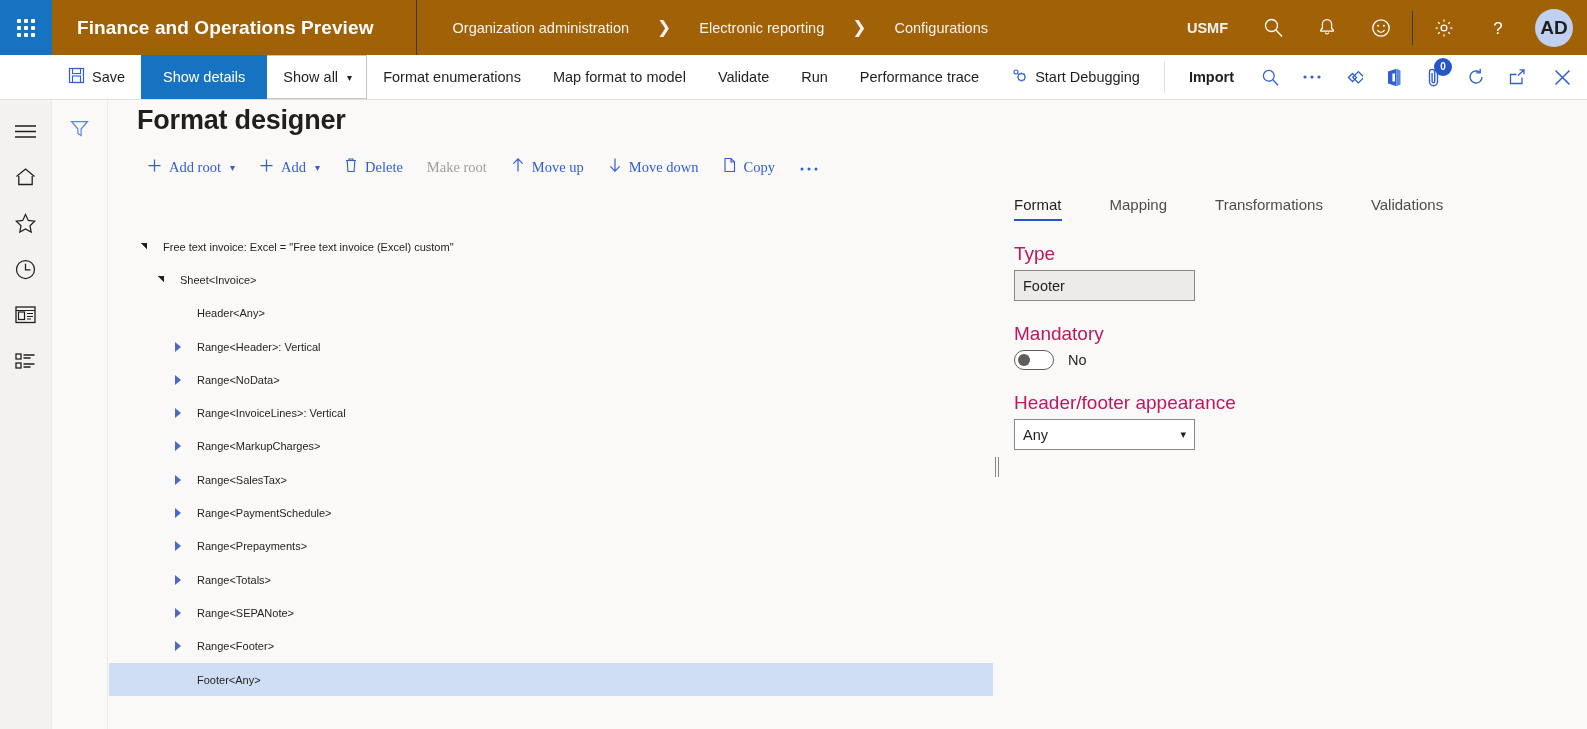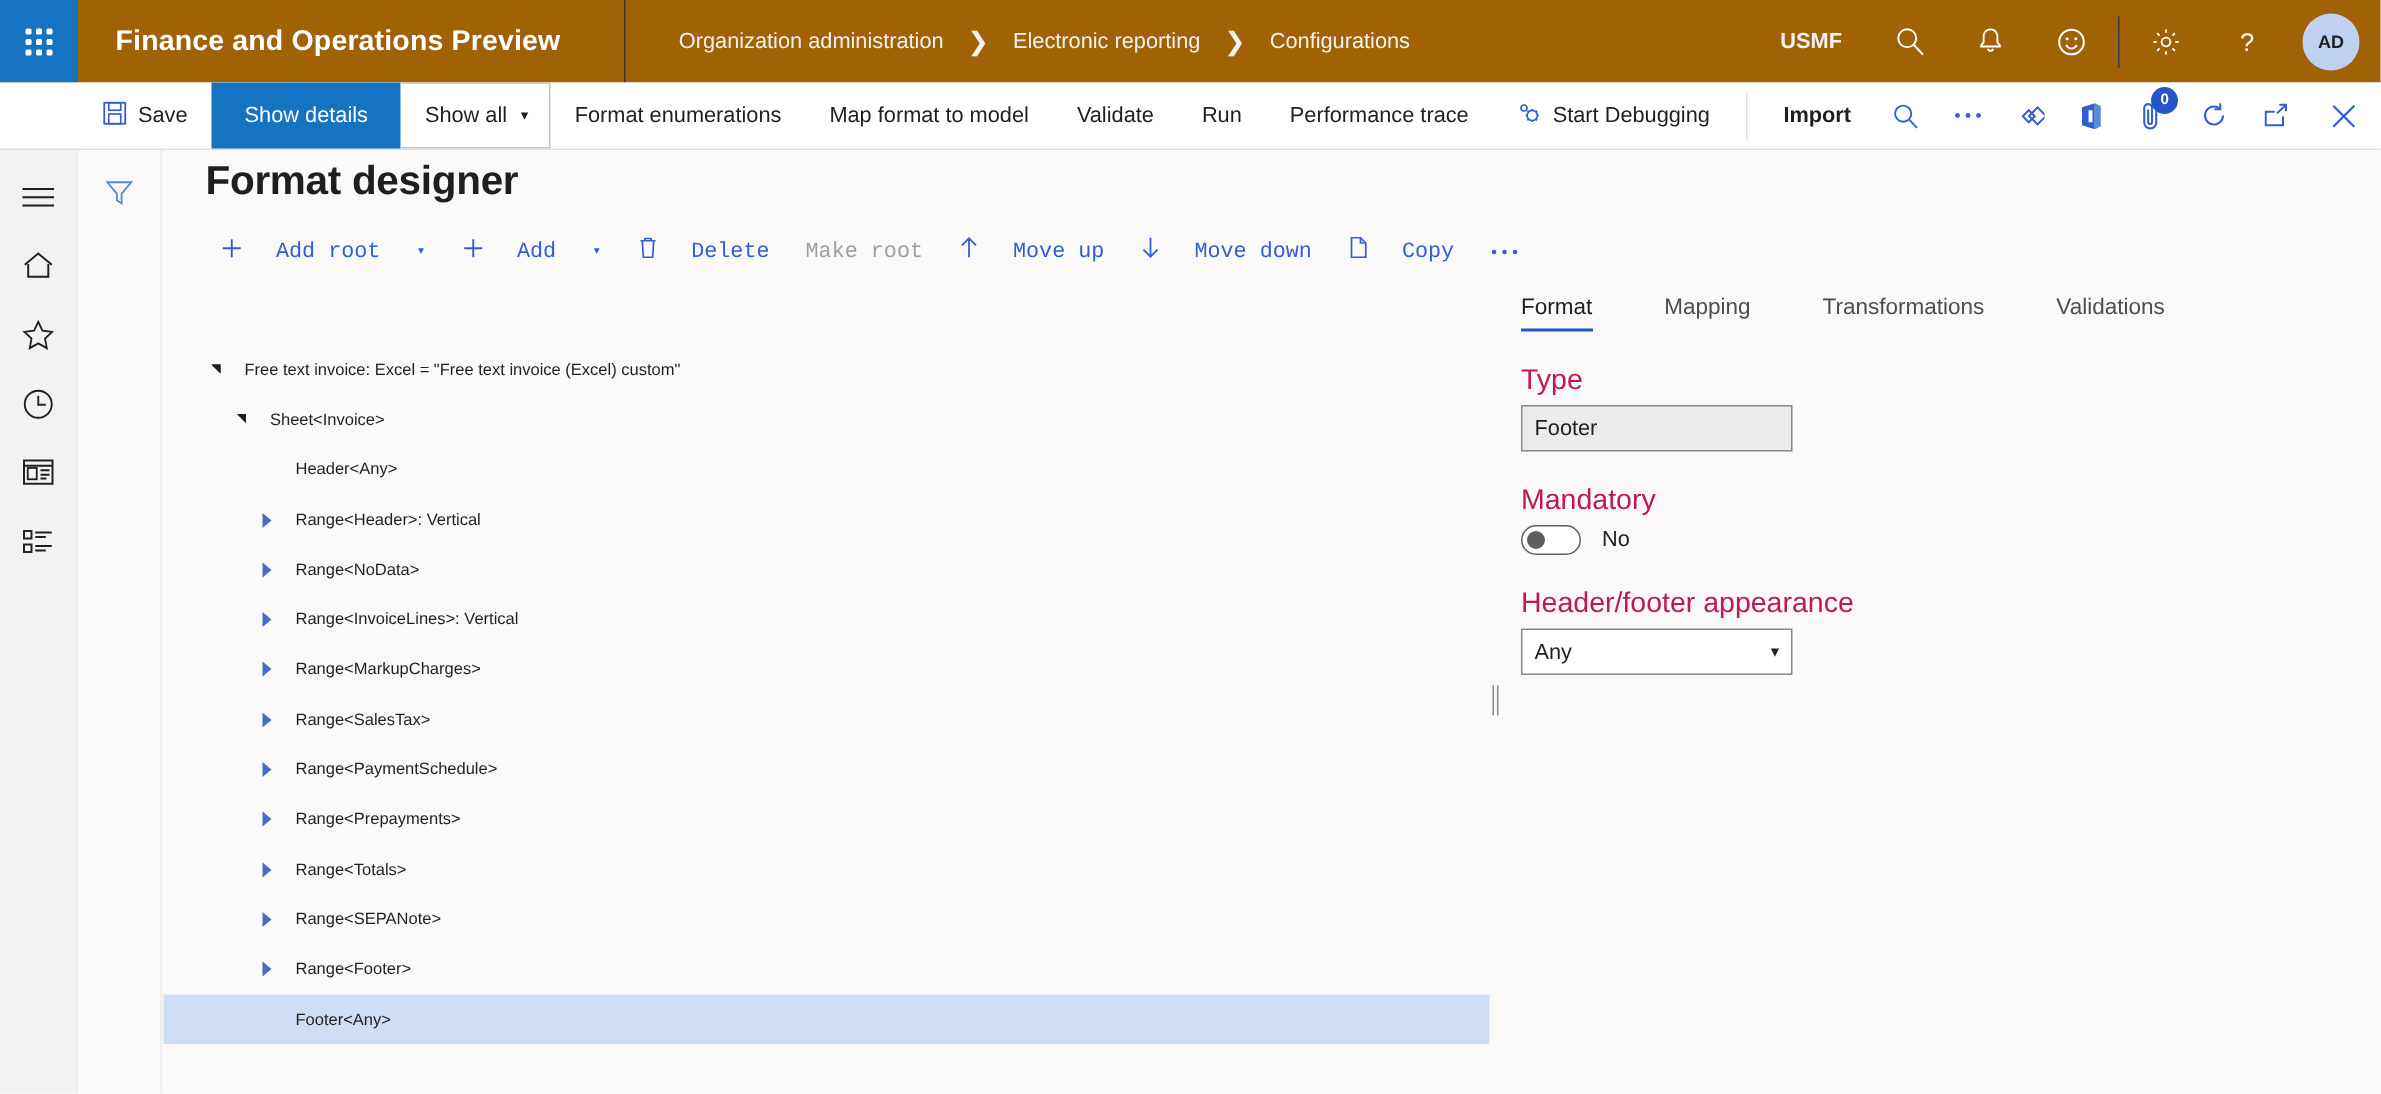--- a/index.html
+++ b/index.html
@@ -36,21 +36,21 @@
     padding-left: 25px;
     letter-spacing: .1px;
     white-space: nowrap;
   }
   .hdr-divider {
     width: 1px; height: 55px; background: #3A3A3A;
   }
   .breadcrumb {
     display: flex; align-items: center;
     padding-left: 36px;
-    gap: 0px;
+    gap: 12px;
   }
   .bc-item {
     color: #F3F2F1; font-size: 14.5px;
     white-space: nowrap; cursor: pointer;
   }
   .bc-chev {
     color: #F3F2F1; font-size: 17px;
     padding: 0 16px;
     font-weight: 300;
   }
@@ -67,21 +67,21 @@
     width: 54px; height: 55px;
     display: flex; align-items: center; justify-content: center;
     cursor: pointer;
   }
   .hdr-ico svg { display: block; }
   .hdr-sep { width: 1px; height: 34px; background: #3A3A3A; margin: 0 4px; }
   .avatar {
     width: 38px; height: 38px; border-radius: 50%;
     background: #BFD0F0; color: #1F1F1F;
     display: flex; align-items: center; justify-content: center;
-    font-size: 12px; font-weight: 600;
+    font-size: 19px; font-weight: 600;
     margin: 0 14px 0 10px; cursor: pointer;
   }
 
   
   .actionpane {
     position: absolute; top: 55px; left: 0;
     width: 1587px; height: 45px;
     background: #FFFFFF;
     border-bottom: 1px solid #E1DFDD;
     display: flex; align-items: stretch;
@@ -165,25 +165,25 @@
     letter-spacing: -.2px;
   }
 
   
   .designer-toolbar {
     display: flex; align-items: center;
     padding: 16px 0 0 26px;
     gap: 0px;
   }
   .dt-btn {
-    display: flex; align-items: center; gap: 22px;
+    display: flex; align-items: center; gap: 7px;
     padding: 5px 12px;
     font-size: 14.5px; color: #2F5FD0;
     cursor: pointer; white-space: nowrap;
-    background: transparent; border: none; font-family: Liberation Mono, monospace;
+    background: transparent; border: none; font-family: Liberation Serif, serif;
   }
   .dt-btn.disabled { color: #A19F9D; cursor: default; }
   .dt-caret { font-size: 10px; margin-left: 2px; color: #2F5FD0; }
 
   
   .splitter {
     position: absolute; left: 884px; top: 355px;
     width: 8px; height: 24px;
     display: flex; gap: 2px; align-items: center; justify-content: center;
     cursor: col-resize;

